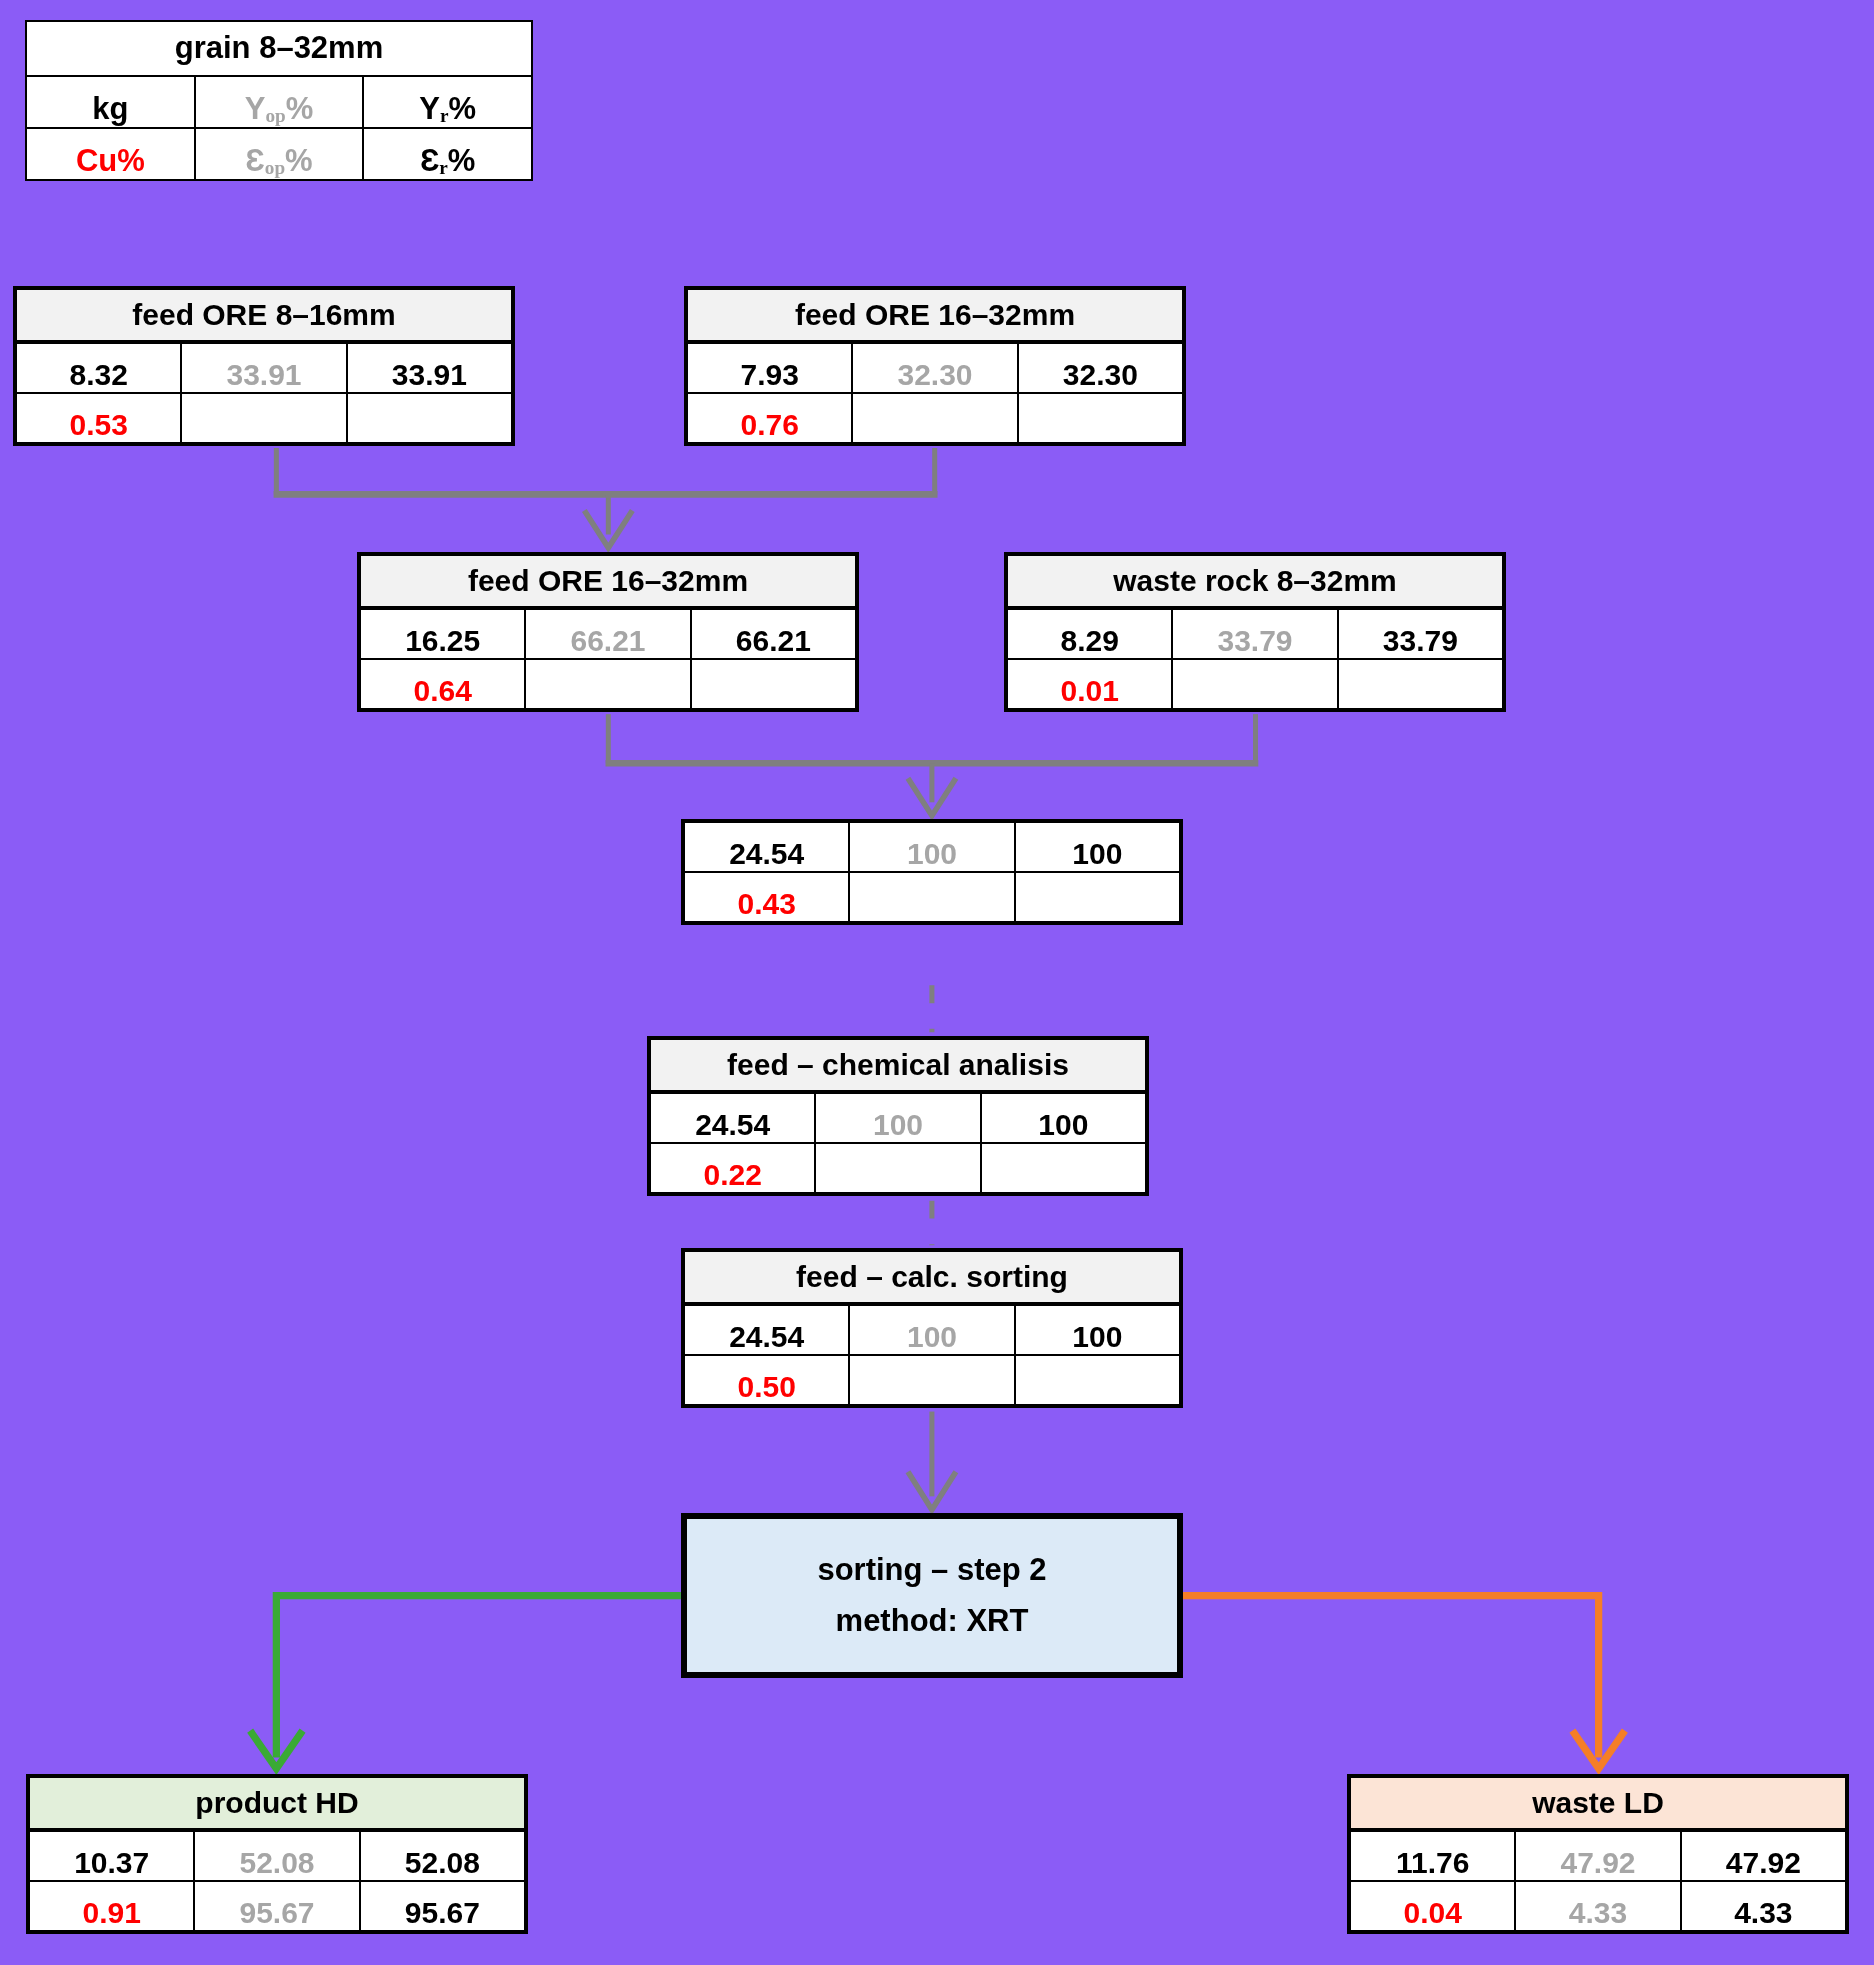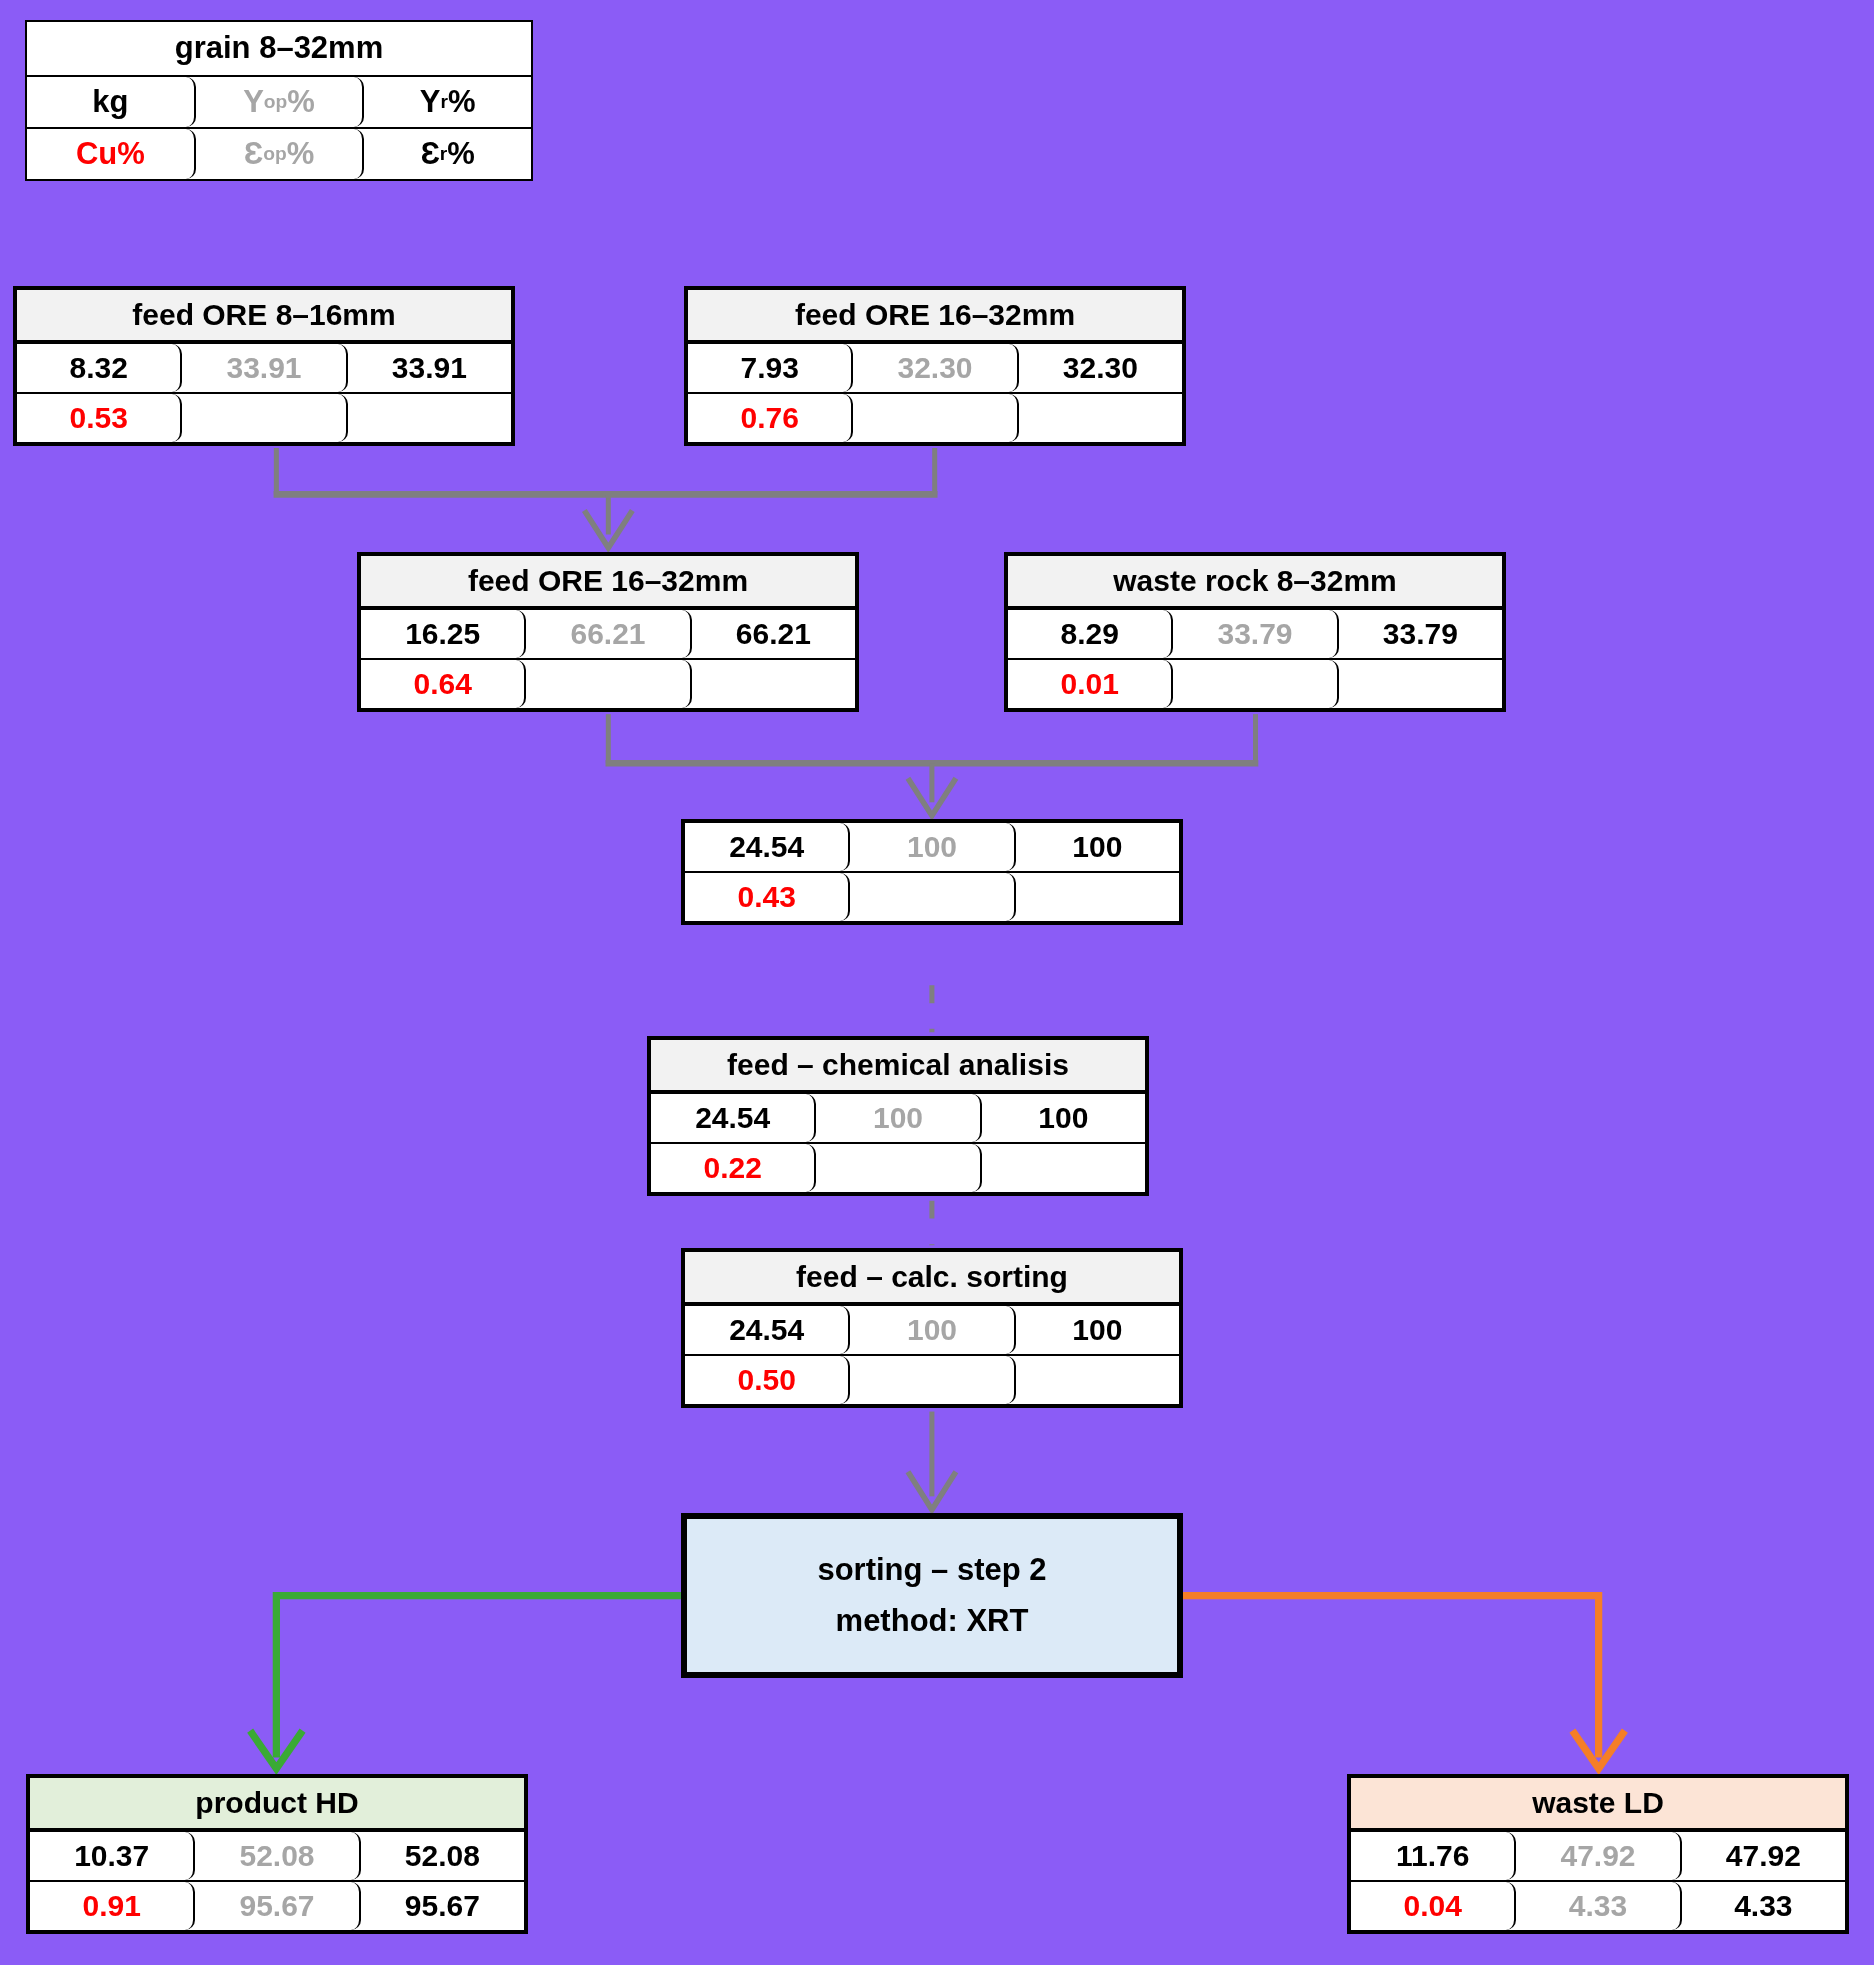--- a/index.html
+++ b/index.html
@@ -8,32 +8,32 @@
   
   .tbl{position:absolute;width:502px;border:4.5px solid #000;background:#fff;box-sizing:border-box;}
   .tbl-title{height:50px;border-bottom:4.5px solid #000;display:flex;align-items:center;justify-content:center;
              font-size:30px;letter-spacing:0px;}
   .hdr-gray{background:var(--header_gray);}
   .hdr-green{background:var(--header_green);}
   .hdr-peach{background:var(--header_peach);}
   .hdr-white{background:#ffffff;}
   .tbl-row{display:flex;height:48px;}
   .tbl-row.first{border-bottom:2.8px solid #000;}
-  .cell{flex:1;display:flex;align-items:center;justify-content:center;font-size:30px;border-right:2.8px solid #000;border-radius:10px;}
+  .cell{flex:1;display:flex;align-items:flex-end;justify-content:center;font-size:30px;border-right:2.8px solid #000;}
   .cell:last-child{border-right:none;}
   .c-black{color:var(--black_text);}
   .c-gray{color:var(--gray_text);}
   .c-red{color:var(--red_text);}
   
   .tbl.legend{border-width:2.8px;width:508px;}
   .tbl.legend .tbl-title{border-bottom-width:2.8px;height:53px;font-size:31px;}
   .tbl.legend .tbl-row{height:50px;}
   .tbl.legend .tbl-row.first{border-bottom-width:2.2px;}
   .tbl.legend .cell{border-right-width:2.2px;font-size:31px;}
-  sub{font-size:0.62em;font-weight:bold;}
+  sub{font-size:0.62em;font-weight:bold;font-family:Liberation Serif, serif;}
   
   .sort-box{position:absolute;left:681px;top:1513px;width:502px;height:165px;box-sizing:border-box;
             border:6.7px solid #000;background:var(--sorting_box_fill);
             display:flex;flex-direction:column;align-items:center;justify-content:center;gap:15.6px;font-size:31px;}
   
   #wires{position:absolute;left:0;top:0;pointer-events:none;}
 </style>
 </head>
 <body>
 

